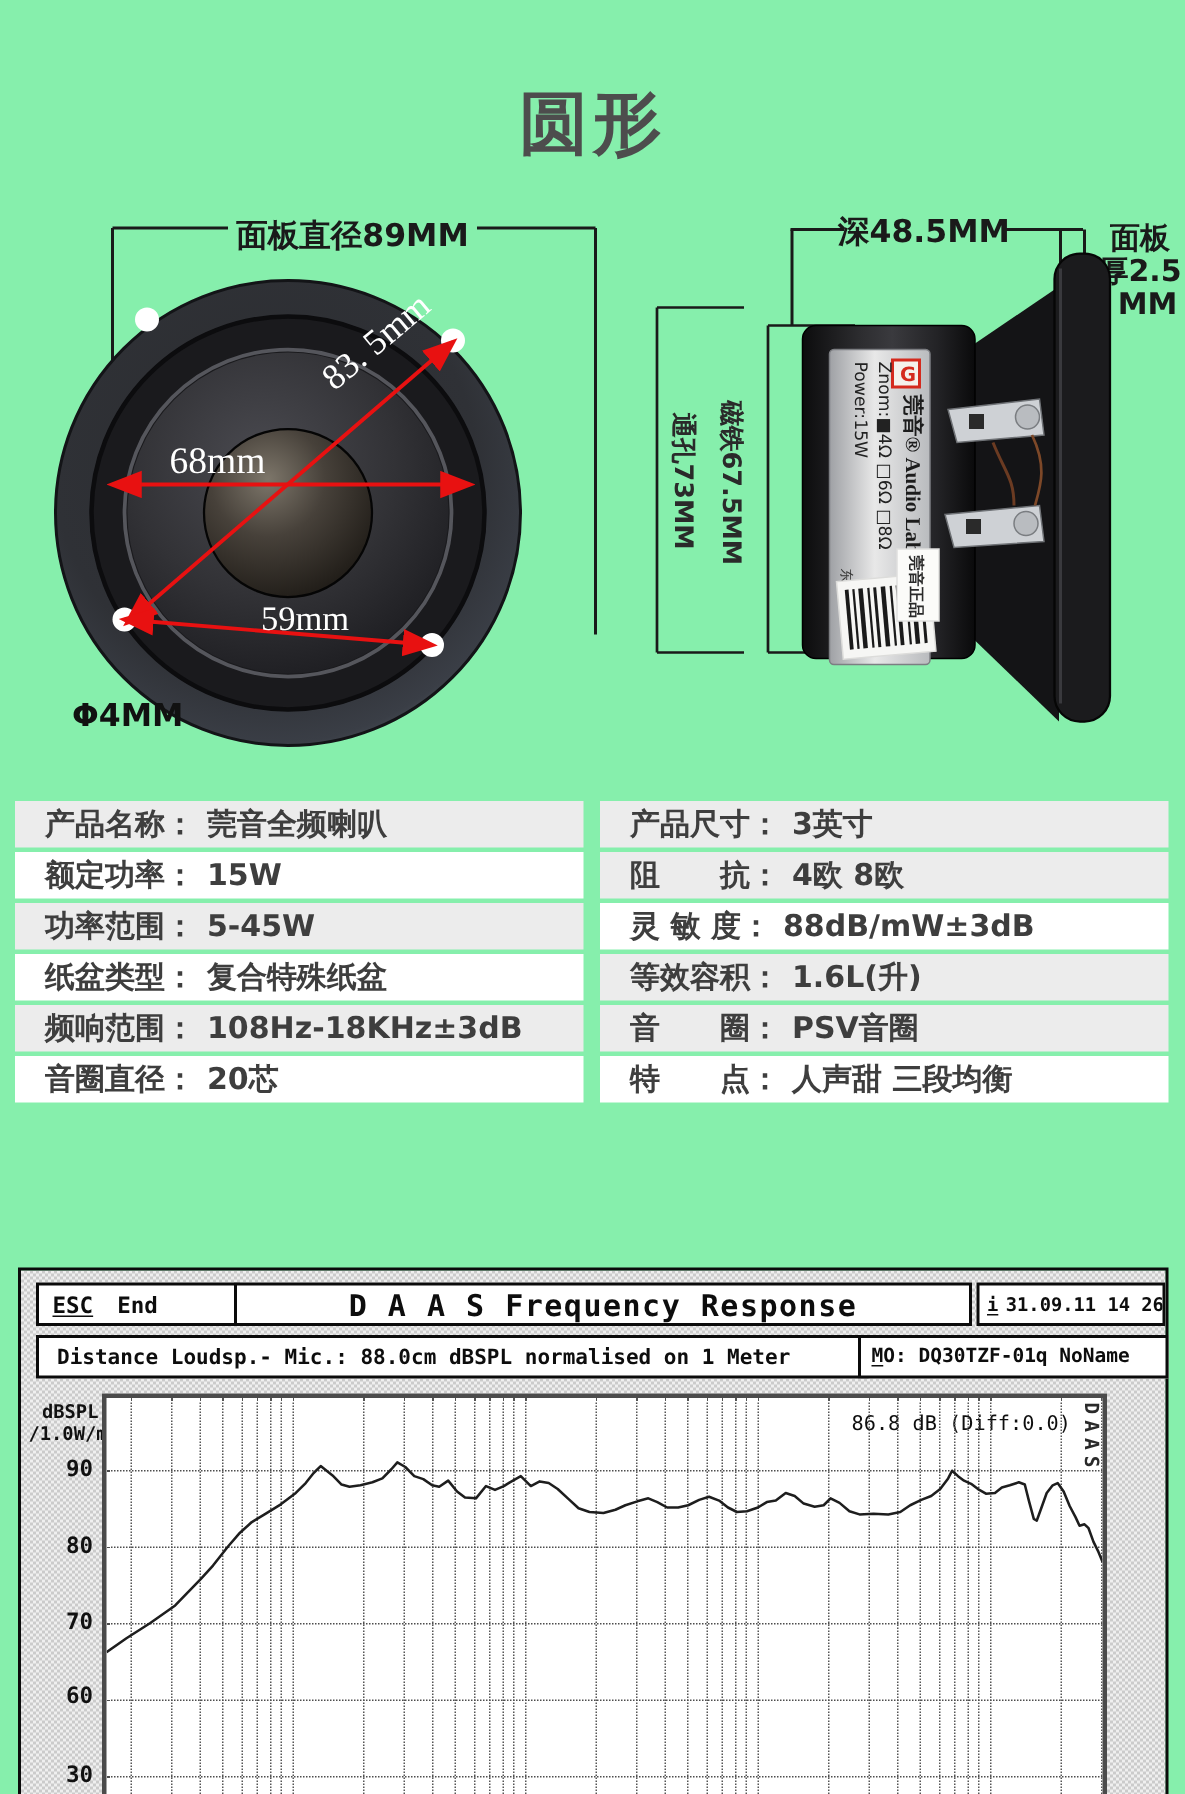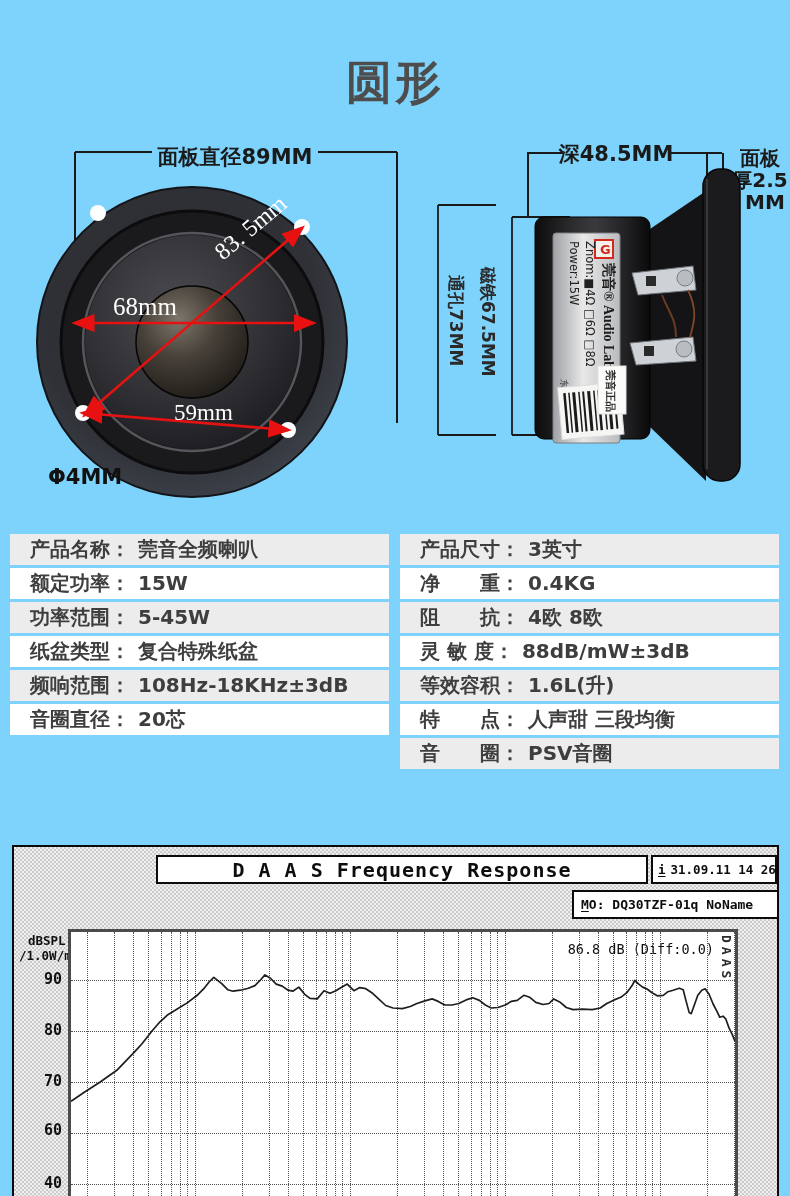--- a/index.html
+++ b/index.html
@@ -1,16 +1,16 @@
 <!DOCTYPE html>
 <html><head>
 <meta charset="utf-8">
 <style>
   html,body{margin:0;padding:0;background:#fff;}
-  .page{position:relative;width:790px;height:1196px;overflow:hidden;background:#7dd3fc;
+  .page{position:relative;width:790px;height:1196px;overflow:hidden;background:#86efac;
         font-family:"DejaVu Sans",sans-serif;}
   .abs{position:absolute;}
   
   .top-title{top:52px;left:0;width:790px;text-align:center;font-size:46px;font-weight:600;
              color:#4d4d4d;letter-spacing:3px;}
   .section-title{top:782px;left:0;width:790px;text-align:center;font-size:37px;font-weight:700;
              color:#4d4d4d;letter-spacing:1px;}
   
   .spec-col{top:534px;width:379px;}
   .spec-col.left{left:10px;} .spec-col.right{left:400px;}
@@ -200,49 +200,55 @@
   <div class="abs spec-col left">
     <div class="spec-row odd"><span class="spec-label">产品名称：</span><span class="spec-value">莞音全频喇叭</span></div>
     <div class="spec-row even"><span class="spec-label">额定功率：</span><span class="spec-value">15W</span></div>
     <div class="spec-row odd"><span class="spec-label">功率范围：</span><span class="spec-value">5-45W</span></div>
     <div class="spec-row even"><span class="spec-label">纸盆类型：</span><span class="spec-value">复合特殊纸盆</span></div>
     <div class="spec-row odd"><span class="spec-label">频响范围：</span><span class="spec-value">108Hz-18KHz±3dB</span></div>
     <div class="spec-row even"><span class="spec-label">音圈直径：</span><span class="spec-value">20芯</span></div>
   </div>
   <div class="abs spec-col right">
     <div class="spec-row odd"><span class="spec-label">产品尺寸：</span><span class="spec-value">3英寸</span></div>
-    <div class="spec-row even"><span class="spec-label">净　　重：</span><span class="spec-value">0.4KG</span></div>
     <div class="spec-row odd"><span class="spec-label">阻　　抗：</span><span class="spec-value">4欧  8欧</span></div>
     <div class="spec-row even"><span class="spec-label">灵 敏 度：</span><span class="spec-value">88dB/mW±3dB</span></div>
     <div class="spec-row odd"><span class="spec-label">等效容积：</span><span class="spec-value">1.6L(升)</span></div>
+    <div class="spec-row odd"><span class="spec-label">音　　圈：</span><span class="spec-value">PSV音圈</span></div>
     <div class="spec-row even"><span class="spec-label">特　　点：</span><span class="spec-value">人声甜 三段均衡</span></div>
-    <div class="spec-row odd"><span class="spec-label">音　　圈：</span><span class="spec-value">PSV音圈</span></div>
   </div>
 
 
   <div class="abs daas-window">
+    <div class="daas-box esc-box">
+      <span class="u">ESC</span>
+      <span>End</span>
+    </div>
     <div class="daas-box title-box">
       <span>D A A S   Frequency Response</span>
     </div>
     <div class="daas-box info-box">
       <span class="u">i</span>
       <span>31.09.11 14 26</span>
+    </div>
+    <div class="daas-box dist-box">
+      <span>Distance Loudsp.- Mic.: 88.0cm dBSPL normalised on 1 Meter</span>
     </div>
     <div class="daas-box mo-box">
       <span class="u">M</span><span>O:</span>&nbsp;<span>DQ30TZF-01q NoName</span>
     </div>
 
     <div class="y-unit" style="left:14px;top:86px;">dBSPL</div>
     <div class="y-unit" style="left:5px;top:101px;">/1.0W/m</div>
     <div class="ytick-col" id="ytick-col">
         <div class="ytick" style="top: 38px;">90</div>
         <div class="ytick" style="top: 89px;">80</div>
         <div class="ytick" style="top: 140px;">70</div>
         <div class="ytick" style="top: 189px;">60</div>
-        <div class="ytick" style="top: 242px;">40</div>
+        <div class="ytick" style="top: 242px;">30</div>
       </div>
 
     <div class="plot-frame">
       <div class="plot-inner" id="plot-inner">
         <div class="plot-note">86.8 dB (Diff:0.0)</div>
         <div class="plot-watermark">DAAS</div>
       <div class="vgrid" style="left: 15.7px;"></div>
           <div class="vgrid" style="left: 43px;"></div>
           <div class="vgrid" style="left: 62.4px;"></div>
           <div class="vgrid" style="left: 77.4px;"></div>

